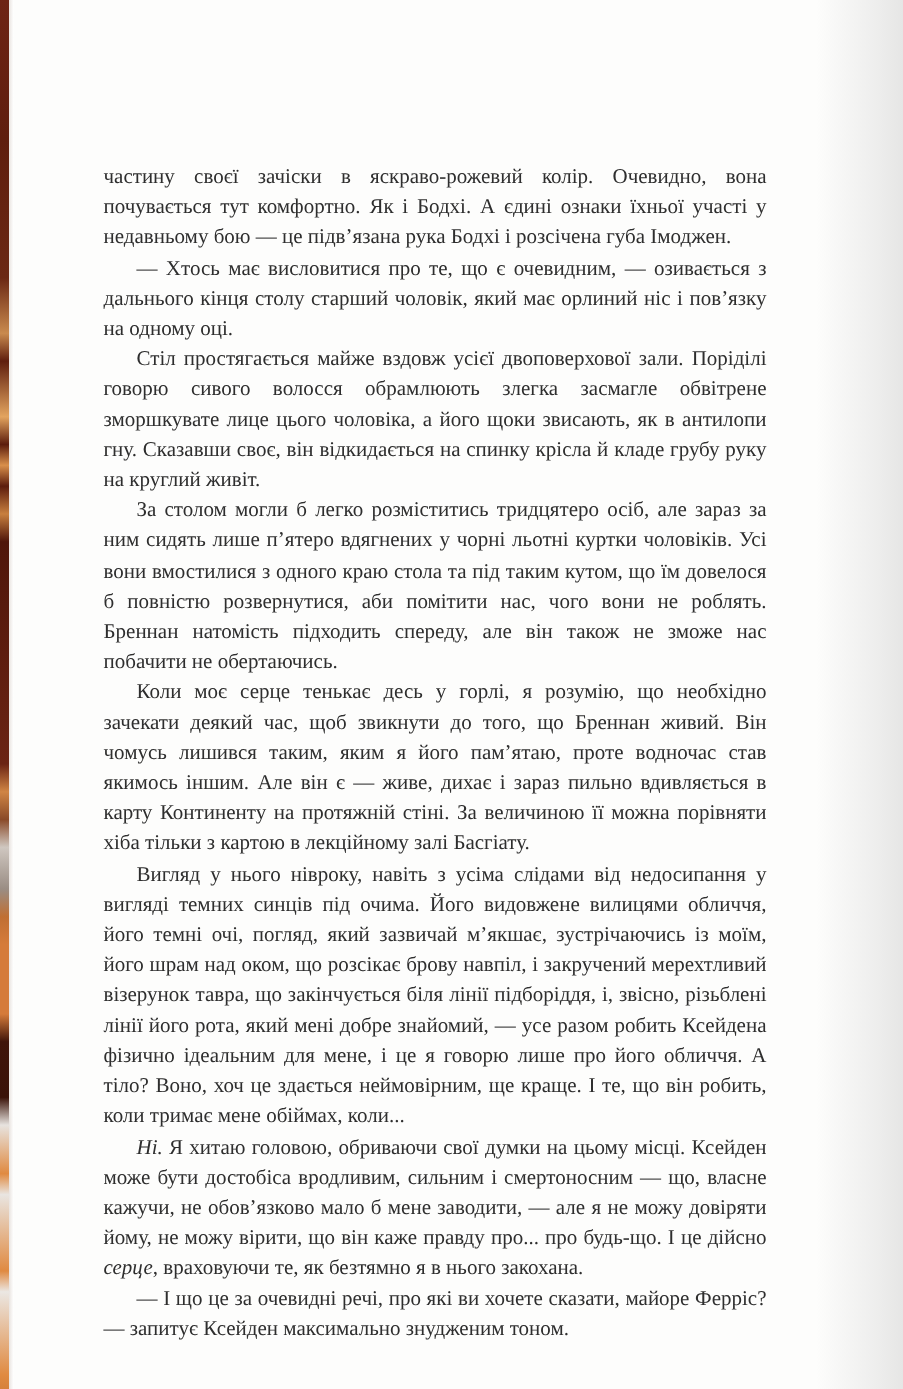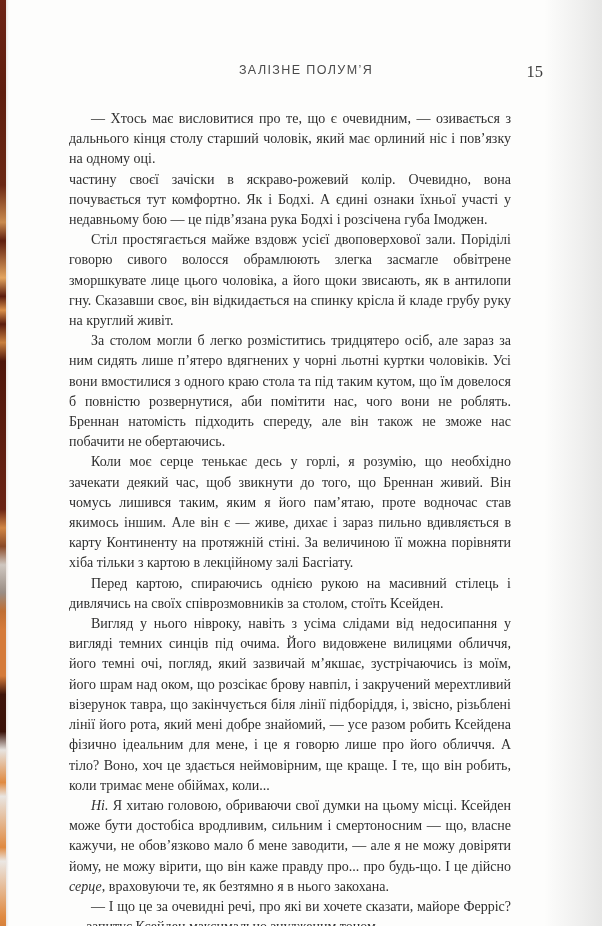--- a/index.html
+++ b/index.html
@@ -63,33 +63,28 @@
     hyphens: auto; -webkit-hyphens: auto;
   }
   .body-column p { margin: 0; padding: 0; }
   .body-column p.indent { text-indent: 22px; }
   .body-column i { }
 </style>
 </head>
 <body>
 
 <div class="page-surface">
-  <div class="header-row">
-    <div class="running-head">ЗАЛІЗНЕ ПОЛУМ’Я</div>
-    <div class="page-number">15</div>
-  </div>
 
   <div class="body-column">
 
-  <p class="para indent">— Хтось має висловитися про те, що є очевидним, — озивається з дальнього кінця столу старший чоловік, який має орлиний ніс і пов’язку на одному оці.</p>
-      <p class="para">частину своєї зачіски в яскраво-рожевий колір. Очевидно, вона почувається тут комфортно. Як і Бодхі. А єдині ознаки їхньої участі у недавньому бою — це підв’язана рука Бодхі і розсічена губа Імоджен.</p>
+  <p class="para">частину своєї зачіски в яскраво-рожевий колір. Очевидно, вона почувається тут комфортно. Як і Бодхі. А єдині ознаки їхньої участі у недавньому бою — це підв’язана рука Бодхі і розсічена губа Імоджен.</p>
+      <p class="para indent">— Хтось має висловитися про те, що є очевидним, — озивається з дальнього кінця столу старший чоловік, який має орлиний ніс і пов’язку на одному оці.</p>
       <p class="para indent">Стіл простягається майже вздовж усієї двоповерхової зали. Поріділі говорю сивого волосся обрамлюють злегка засмагле обвітрене зморшкувате лице цього чоловіка, а його щоки звисають, як в антилопи гну. Сказавши своє, він відкидається на спинку крісла й кладе грубу руку на круглий живіт.</p>
       <p class="para indent">За столом могли б легко розміститись тридцятеро осіб, але зараз за ним сидять лише п’ятеро вдягнених у чорні льотні куртки чоловіків. Усі вони вмостилися з одного краю стола та під таким кутом, що їм довелося б повністю розвернутися, аби помітити нас, чого вони не роблять. Бреннан натомість підходить спереду, але він також не зможе нас побачити не обертаючись.</p>
       <p class="para indent">Коли моє серце тенькає десь у горлі, я розумію, що необхідно зачекати деякий час, щоб звикнути до того, що Бреннан живий. Він чомусь лишився таким, яким я його пам’ятаю, проте водночас став якимось іншим. Але він є — живе, дихає і зараз пильно вдивляється в карту Континенту на протяжній стіні. За величиною її можна порівняти хіба тільки з картою в лекційному залі Басгіату.</p>
-      <p class="para indent">Перед картою, спираючись однією рукою на масивний стілець і дивлячись на своїх співрозмовників за столом, стоїть Ксейден.</p>
       <p class="para indent">Вигляд у нього нівроку, навіть з усіма слідами від недосипання у вигляді темних синців під очима. Його видовжене вилицями обличчя, його темні очі, погляд, який зазвичай м’якшає, зустрічаючись із моїм, його шрам над оком, що розсікає брову навпіл, і закручений мерехтливий візерунок тавра, що закінчується біля лінії підборіддя, і, звісно, різьблені лінії його рота, який мені добре знайомий, — усе разом робить Ксейдена фізично ідеальним для мене, і це я говорю лише про його обличчя. А тіло? Воно, хоч це здається неймовірним, ще краще. І те, що він робить, коли тримає мене обіймах, коли...</p>
       <p class="para indent"><i>Ні.</i> Я хитаю головою, обриваючи свої думки на цьому місці. Ксейден може бути достобіса вродливим, сильним і смертоносним — що, власне кажучи, не обов’язково мало б мене заводити, — але я не можу довіряти йому, не можу вірити, що він каже правду про... про будь-що. І це дійсно <i>серце</i>, враховуючи те, як безтямно я в нього закохана.</p>
       <p class="para indent">— І що це за очевидні речі, про які ви хочете сказати, майоре Ферріс? — запитує Ксейден максимально знудженим тоном.</p>
     </div>
 </div>
 
 <div class="spine-sliver"></div>
 <div class="spine-gap"></div>
 <div class="edge-shadow"></div>
 

